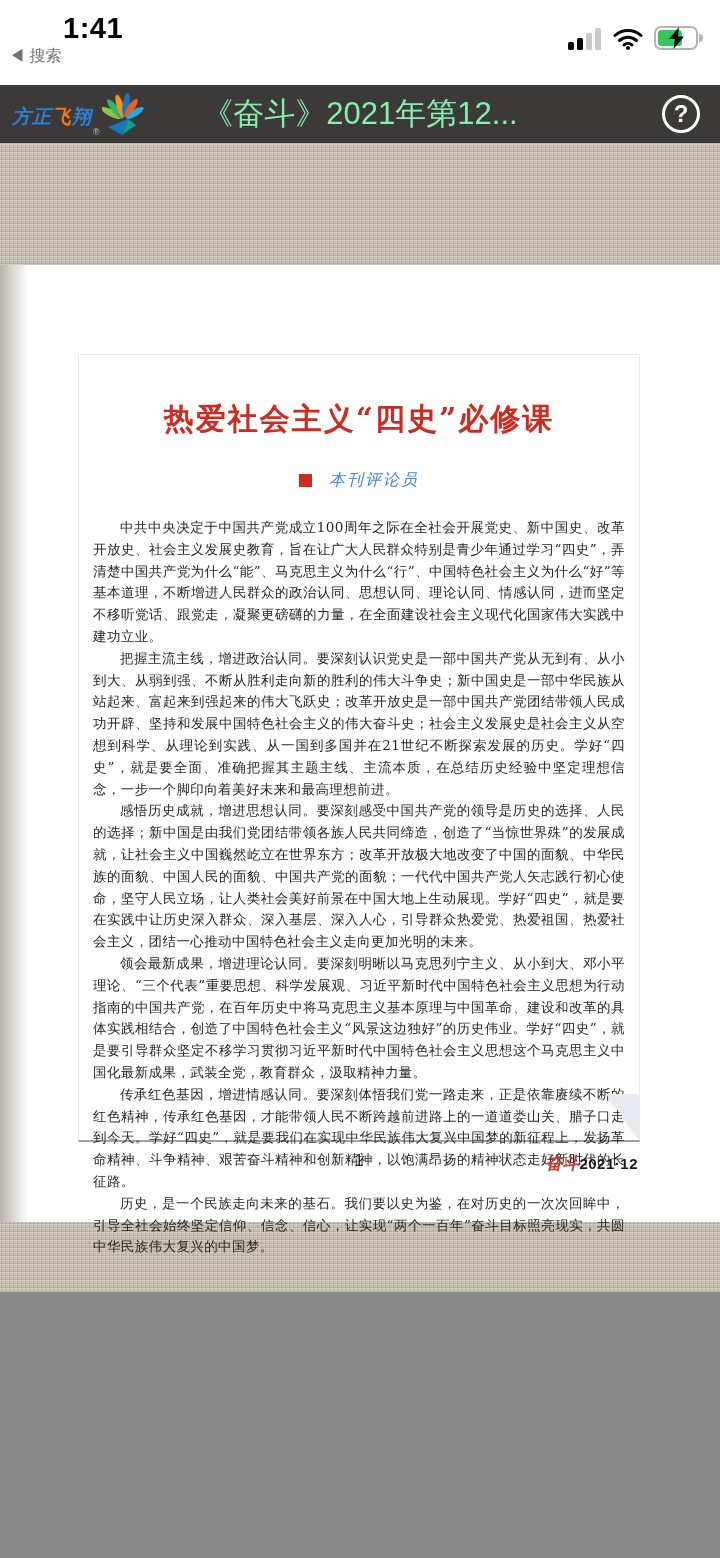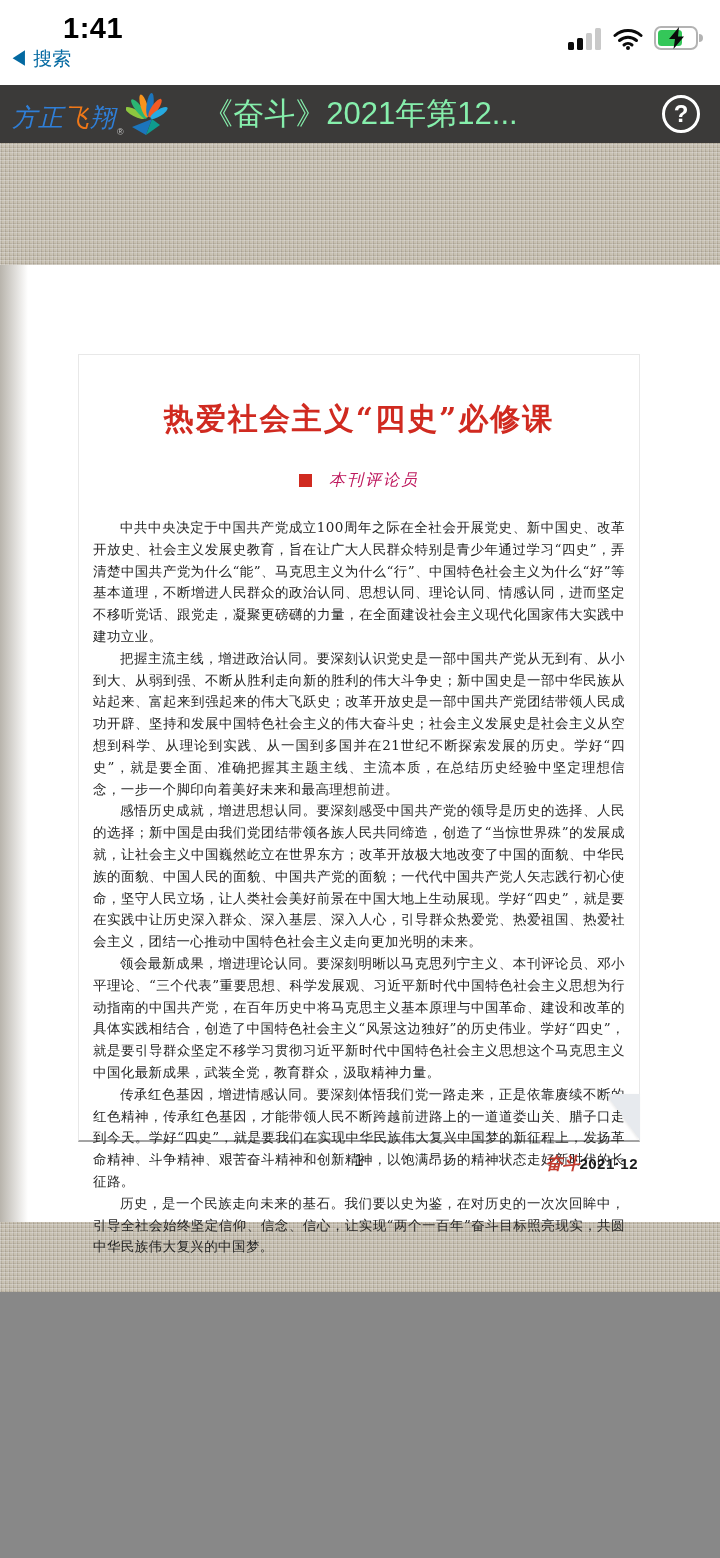--- a/index.html
+++ b/index.html
@@ -5,27 +5,27 @@
   * { margin:0; padding:0; box-sizing:border-box; }
   html,body { background:#888; }
   body { font-family:"Liberation Sans", sans-serif; }
   #screen{
     position:relative; width:720px; height:1292px; margin:0 auto;
     background:#fff; overflow:hidden;
   }
   
   .status-bar{ position:absolute; left:0; top:0; width:720px; height:85px; background:#fff; }
   .status-time{ position:absolute; left:63px; top:12px; font-size:29px; font-weight:700; color:#000; letter-spacing:.5px;}
-  .status-back{ position:absolute; left:9px; top:46px; font-size:19px; color:#0369a1; }
+  .status-back{ position:absolute; left:9px; top:46px; font-size:16px; color:#737373; }
   .status-right{ position:absolute; right:16px; top:26px; display:flex; align-items:flex-end; gap:11px; }
   
   .app-header{ position:absolute; left:0; top:85px; width:720px; height:58px; background:#3b3a39;
     display:flex; align-items:center; }
   .logo-wrap{ position:absolute; left:12px; top:8px; display:flex; align-items:center; }
-  .logo-text{ font-size:25px; font-weight:400; font-style:italic; letter-spacing:1px; font-family:"Liberation Sans",sans-serif;}
+  .logo-text{ font-size:19px; font-weight:700; font-style:italic; letter-spacing:1px; font-family:"Liberation Sans",sans-serif;}
   .logo-fz{ color:#2f7fd8; } .logo-fei{ color:#f07818; } .logo-xiang{ color:#2f7fd8; }
   .logo-reg{ font-size:9px; color:#c4c4c4; align-self:flex-end; margin:0 2px 4px 1px;}
   .header-title{ position:absolute; left:0; right:0; text-align:center; font-size:31px; color:#86efac; font-weight:500; }
   .help-btn{ position:absolute; right:20px; top:10px; width:38px; height:38px; border:3px solid #fff;
     border-radius:50%; color:#fff; font-size:24px; font-weight:700; display:flex; align-items:center; justify-content:center; }
   
   .texture{
     position:absolute; left:0; width:720px;
     background-color:#c9c2b3;
     background-image:
@@ -39,21 +39,21 @@
   
   .doc-page{ position:absolute; left:0; top:265px; width:720px; height:957px; background:#fff; }
   .spine-shadow{ position:absolute; left:0; top:0; bottom:0; width:28px;
     background:linear-gradient(90deg,#b8b4ac,rgba(255,255,255,0)); }
   .article-box{ position:absolute; left:78px; top:89px; width:562px; height:788px;
     border:1px solid #e8e8e8; border-bottom:2px solid #a3a3a3; background:#fff; padding:0 14px; }
   .article-title{ margin-top:44px; text-align:center; font-family:"DejaVu Serif","Liberation Serif",serif;
     font-size:30px; font-weight:700; color:#d02a20; letter-spacing:2px; }
   .byline-row{ margin-top:30px; display:flex; align-items:center; justify-content:center; gap:17px; }
   .byline-square{ width:13px; height:13px; background:#d02a20; display:inline-block; }
-  .byline-text{ font-family:"DejaVu Serif","Liberation Serif",serif; font-style:italic; font-size:16px; color:#be185d; letter-spacing:2px;}
+  .byline-text{ font-family:"DejaVu Serif","Liberation Serif",serif; font-style:italic; font-size:16px; color:#3b82f6; letter-spacing:2px;}
   .body-text{ margin-top:26px; font-family:"DejaVu Serif","Liberation Serif",serif; font-size:13.5px;
     line-height:21.8px; color:#262626; text-align:justify; letter-spacing:.4px; }
   .body-text p{ text-indent:2em; }
   .page-curl{ position:absolute; right:-1px; bottom:0px; width:0; height:0;
     border-top:46px solid #e7eaee; border-left:34px solid transparent; filter:drop-shadow(-1px 1px 1px rgba(0,0,0,.08)); }
   .doc-footer{ position:absolute; left:78px; top:887px; width:562px; height:26px; }
   .page-num{ position:absolute; left:0; right:0; text-align:center; font-size:16px; color:#1c1c1c; }
   .footer-right{ position:absolute; right:2px; top:0; display:flex; align-items:baseline; }
   .journal-mark{ font-family:"DejaVu Serif","Liberation Serif",serif; font-style:italic; font-weight:700;
     color:#c23a2e; font-size:17px; }
@@ -137,21 +137,21 @@
     <div class="article-box">
       <h1 class="article-title">热爱社会主义“四史”必修课</h1>
       <div class="byline-row">
         <span class="byline-square"></span>
         <span class="byline-text">本刊评论员</span>
       </div>
       <div class="body-text">
         <p>中共中央决定于中国共产党成立100周年之际在全社会开展党史、新中国史、改革开放史、社会主义发展史教育，旨在让广大人民群众特别是青少年通过学习“四史”，弄清楚中国共产党为什么“能”、马克思主义为什么“行”、中国特色社会主义为什么“好”等基本道理，不断增进人民群众的政治认同、思想认同、理论认同、情感认同，进而坚定不移听党话、跟党走，凝聚更磅礴的力量，在全面建设社会主义现代化国家伟大实践中建功立业。</p>
         <p>把握主流主线，增进政治认同。要深刻认识党史是一部中国共产党从无到有、从小到大、从弱到强、不断从胜利走向新的胜利的伟大斗争史；新中国史是一部中华民族从站起来、富起来到强起来的伟大飞跃史；改革开放史是一部中国共产党团结带领人民成功开辟、坚持和发展中国特色社会主义的伟大奋斗史；社会主义发展史是社会主义从空想到科学、从理论到实践、从一国到多国并在21世纪不断探索发展的历史。学好“四史”，就是要全面、准确把握其主题主线、主流本质，在总结历史经验中坚定理想信念，一步一个脚印向着美好未来和最高理想前进。</p>
         <p>感悟历史成就，增进思想认同。要深刻感受中国共产党的领导是历史的选择、人民的选择；新中国是由我们党团结带领各族人民共同缔造，创造了“当惊世界殊”的发展成就，让社会主义中国巍然屹立在世界东方；改革开放极大地改变了中国的面貌、中华民族的面貌、中国人民的面貌、中国共产党的面貌；一代代中国共产党人矢志践行初心使命，坚守人民立场，让人类社会美好前景在中国大地上生动展现。学好“四史”，就是要在实践中让历史深入群众、深入基层、深入人心，引导群众热爱党、热爱祖国、热爱社会主义，团结一心推动中国特色社会主义走向更加光明的未来。</p>
-        <p>领会最新成果，增进理论认同。要深刻明晰以马克思列宁主义、本刊评论员、邓小平理论、“三个代表”重要思想、科学发展观、习近平新时代中国特色社会主义思想为行动指南的中国共产党，在百年历史中将马克思主义基本原理与中国革命、建设和改革的具体实践相结合，创造了中国特色社会主义“风景这边独好”的历史伟业。学好“四史”，就是要引导群众坚定不移学习贯彻习近平新时代中国特色社会主义思想这个马克思主义中国化最新成果，武装全党，教育群众，汲取精神力量。</p>
+        <p>领会最新成果，增进理论认同。要深刻明晰以马克思列宁主义、从小到大、邓小平理论、“三个代表”重要思想、科学发展观、习近平新时代中国特色社会主义思想为行动指南的中国共产党，在百年历史中将马克思主义基本原理与中国革命、建设和改革的具体实践相结合，创造了中国特色社会主义“风景这边独好”的历史伟业。学好“四史”，就是要引导群众坚定不移学习贯彻习近平新时代中国特色社会主义思想这个马克思主义中国化最新成果，武装全党，教育群众，汲取精神力量。</p>
         <p>传承红色基因，增进情感认同。要深刻体悟我们党一路走来，正是依靠赓续不断的红色精神，传承红色基因，才能带领人民不断跨越前进路上的一道道娄山关、腊子口走到今天。学好“四史”，就是要我们在实现中华民族伟大复兴中国梦的新征程上，发扬革命精神、斗争精神、艰苦奋斗精神和创新精神，以饱满昂扬的精神状态走好新时代的长征路。</p>
         <p>历史，是一个民族走向未来的基石。我们要以史为鉴，在对历史的一次次回眸中，引导全社会始终坚定信仰、信念、信心，让实现“两个一百年”奋斗目标照亮现实，共圆中华民族伟大复兴的中国梦。</p>
       </div>
       <div class="page-curl"></div>
     </div>
 
     <div class="doc-footer">
       <div class="page-num">1</div>
       <div class="footer-right">
         <span class="journal-mark">奋斗</span>

